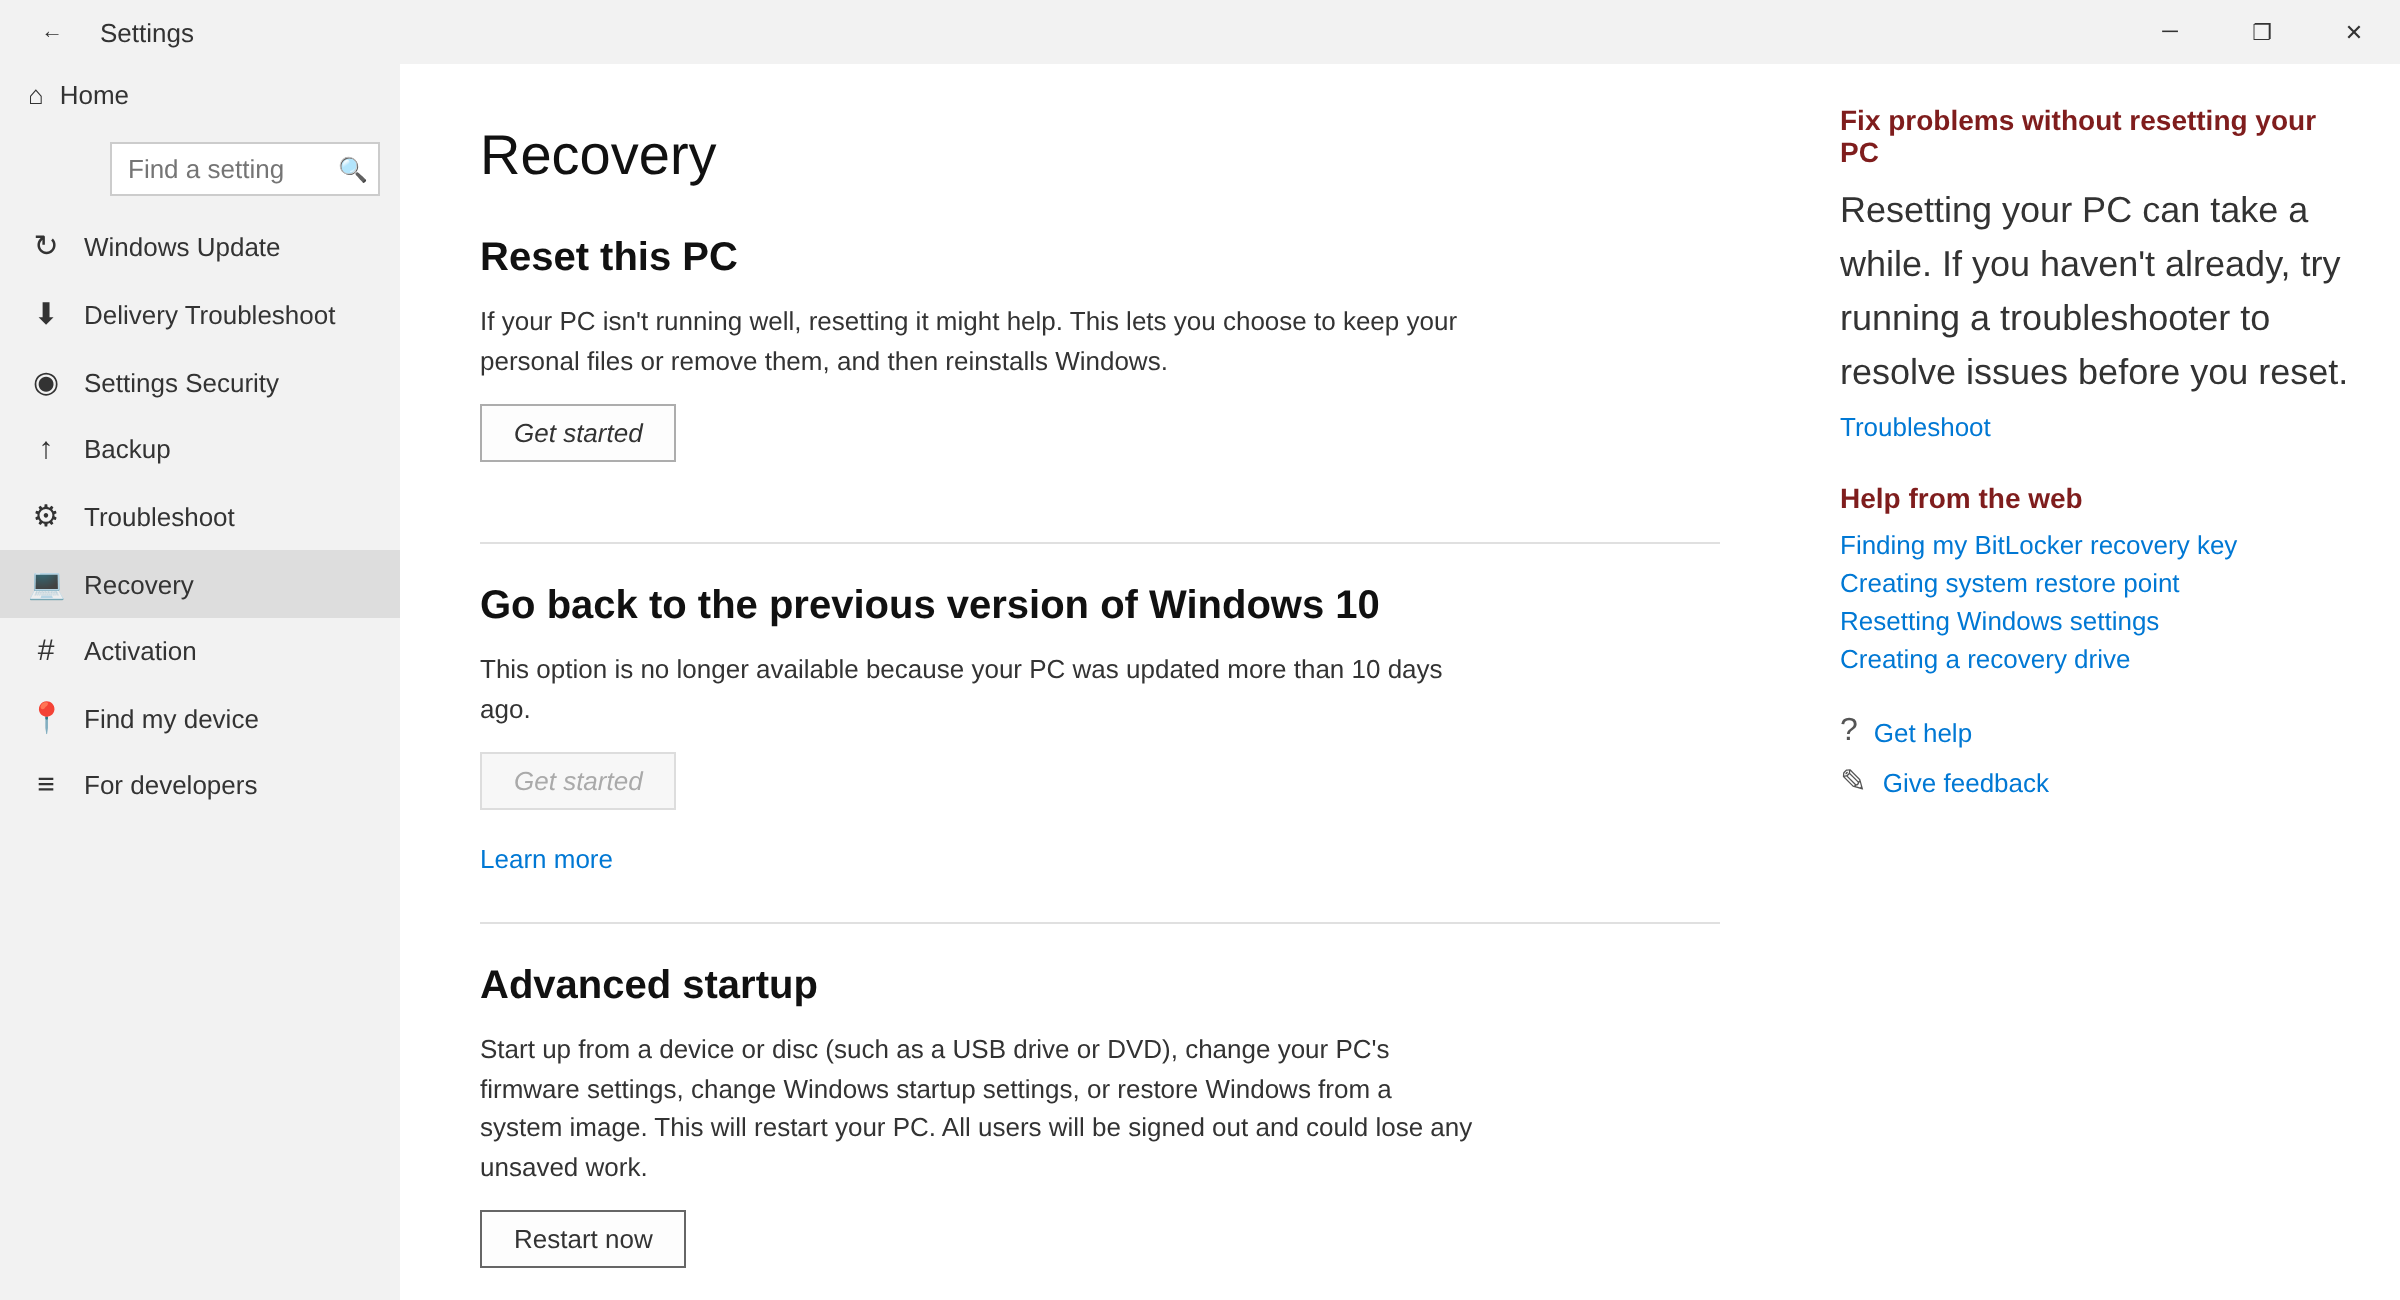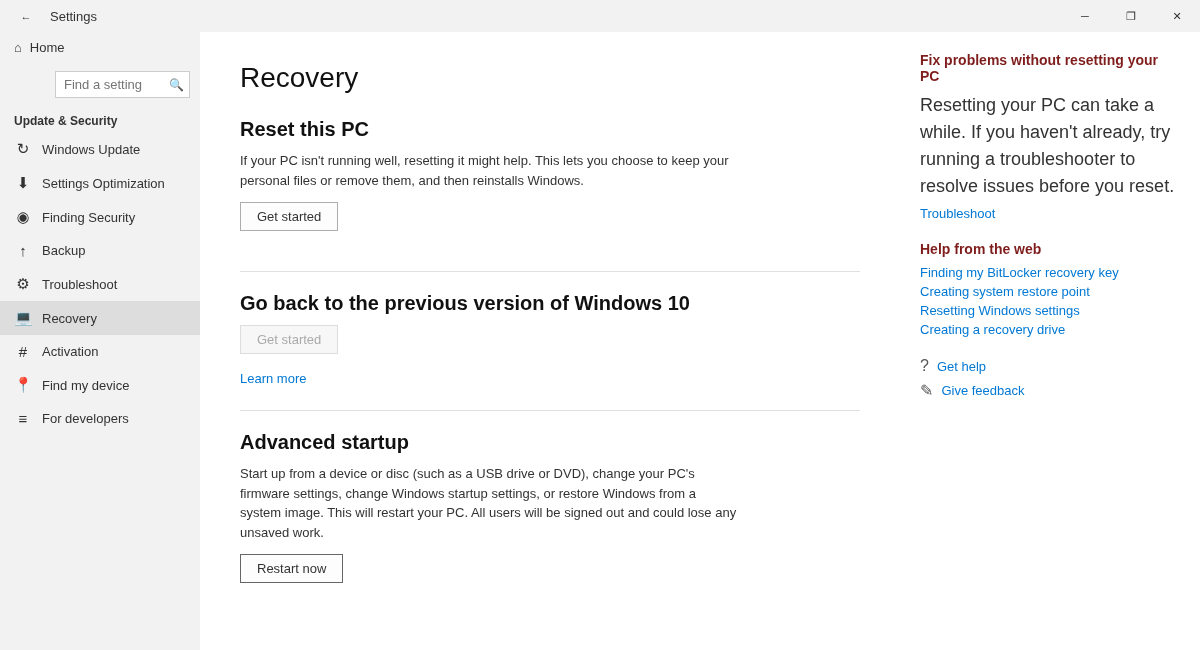--- a/index.html
+++ b/index.html
@@ -147,20 +147,21 @@
       max-width: 500px;
     }
     .btn {
       padding: 6px 16px;
       font-size: 13px;
       border: 1px solid #adadad;
       background: #fdfdfd;
       cursor: pointer;
       color: #333;
       margin-bottom: 16px;
+      font-style: italic;
     }
     .btn:disabled {
       color: #aaa;
       border-color: #ddd;
       cursor: not-allowed;
       background: #f7f7f7;
     }
     .btn-restart {
       padding: 6px 16px;
       font-size: 13px;
@@ -246,33 +247,32 @@
 
   <div class="sidebar">
     <div class="sidebar-home">
       <span class="icon">⌂</span>
       <span>Home</span>
     </div>
     <div class="sidebar-search">
       <input type="text" placeholder="Find a setting" style="">
       <span class="search-icon">🔍</span>
     </div>
-    <div class="sidebar-section-label">Update &amp; Security</div>
 
     <div class="sidebar-item">
       <span class="icon">↻</span>
       <span>Windows Update</span>
     </div>
     <div class="sidebar-item">
       <span class="icon">⬇</span>
-      <span>Settings Optimization</span>
+      <span>Delivery Troubleshoot</span>
     </div>
     <div class="sidebar-item">
       <span class="icon">◉</span>
-      <span>Finding Security</span>
+      <span>Settings Security</span>
     </div>
     <div class="sidebar-item">
       <span class="icon">↑</span>
       <span>Backup</span>
     </div>
     <div class="sidebar-item">
       <span class="icon">⚙</span>
       <span>Troubleshoot</span>
     </div>
     <div class="sidebar-item active">
@@ -299,20 +299,21 @@
     <div class="section-block">
       <div class="section-title">Reset this PC</div>
       <div class="section-desc">If your PC isn't running well, resetting it might help. This lets you choose to keep your personal files or remove them, and then reinstalls Windows.</div>
       <button class="btn">Get started</button>
     </div>
 
     <hr class="section-divider">
 
     <div class="section-block">
       <div class="section-title">Go back to the previous version of Windows 10</div>
+      <div class="section-desc">This option is no longer available because your PC was updated more than 10 days ago.</div>
       <button class="btn" disabled="">Get started</button>
       <br>
       <a class="link-blue" href="#">Learn more</a>
     </div>
 
     <hr class="section-divider">
 
     <div class="section-block">
       <div class="section-title">Advanced startup</div>
       <div class="section-desc">Start up from a device or disc (such as a USB drive or DVD), change your PC's firmware settings, change Windows startup settings, or restore Windows from a system image. This will restart your PC. All users will be signed out and could lose any unsaved work.</div>

